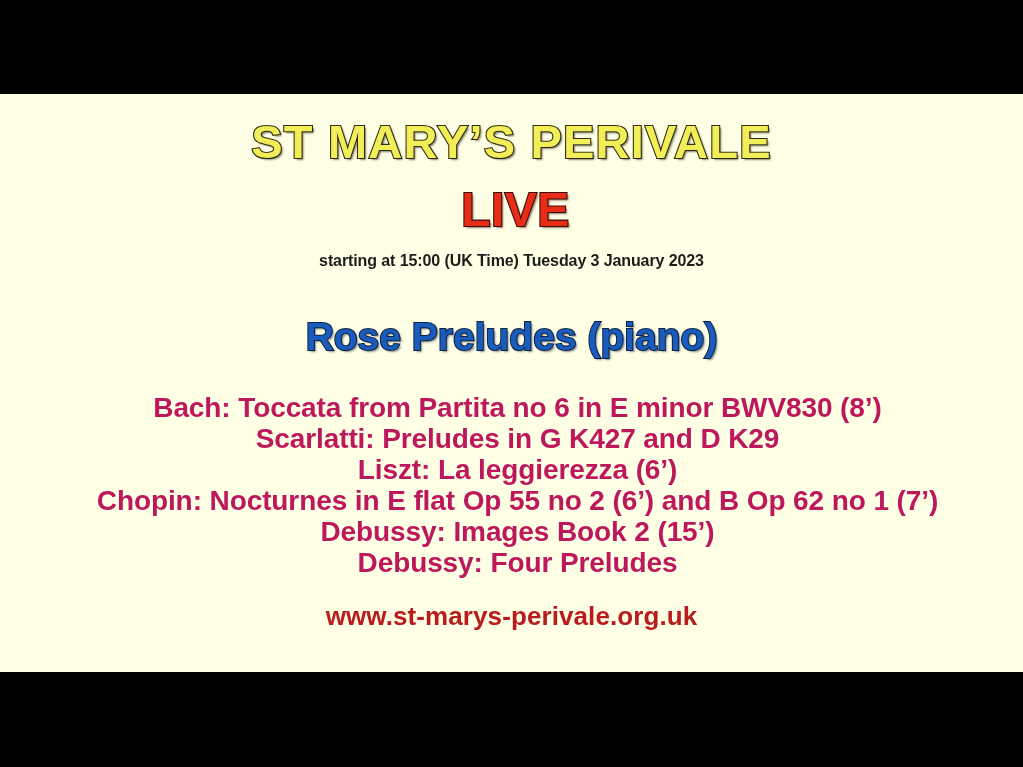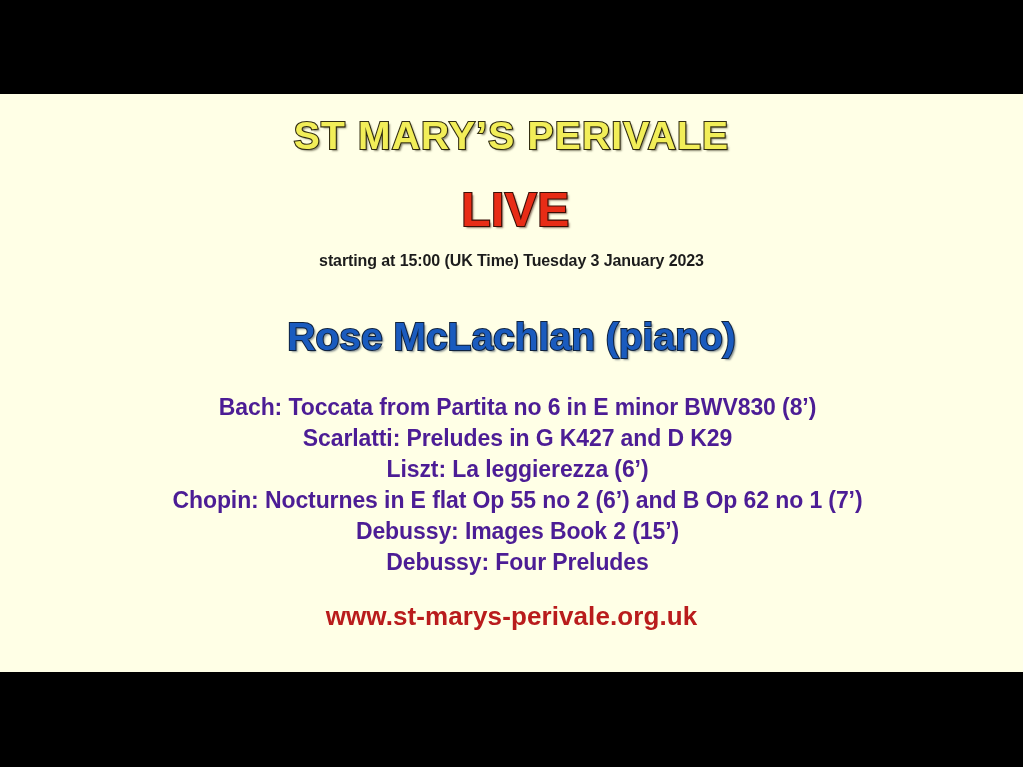--- a/index.html
+++ b/index.html
@@ -43,21 +43,21 @@
     overflow: hidden;
   }
 
   .line { text-align: center; white-space: nowrap; }
 
   
   #venue-title {
     position: absolute;
     left: 0; right: 0;
     top: 20px;
-    font-size: 39px;
+    font-size: 47px;
     font-weight: bold;
     letter-spacing: 1.2px;
     color: #F2EE58;
     -webkit-text-stroke: 2.2px #332E12;
     paint-order: stroke fill;
     text-shadow: 2px 2px 2px rgba(40,36,14,0.55);
   }
 
   
   #live-label {
@@ -97,23 +97,23 @@
     text-shadow: 2px 2px 2px rgba(16,35,63,0.5);
   }
 
   
   #programme {
     position: absolute;
     left: 0; right: 0;
     top: 298px;
   }
   #programme .prog-line {
-    font-size: 23px;
+    font-size: 28px;
     font-weight: bold;
-    color: #4c1d95;
+    color: #be185d;
     line-height: 31px;
     letter-spacing: -0.1px;
     margin-left: 12px;
   }
 
   
   #website {
     position: absolute;
     left: 0; right: 0;
     top: 507px;
@@ -131,21 +131,21 @@
   <div class="letterbox" id="letterbox-top"></div>
 
   <div id="slide">
 
     <div class="line" id="venue-title">ST MARY’S PERIVALE</div>
 
     <div class="line" id="live-label">LIVE</div>
 
     <div class="line" id="start-time">starting at 15:00 (UK Time) Tuesday 3 January 2023</div>
 
-    <div class="line" id="performer">Rose McLachlan (piano)</div>
+    <div class="line" id="performer">Rose Preludes (piano)</div>
 
     <div id="programme">
       <div class="line prog-line">Bach: Toccata from Partita no 6 in E minor BWV830 (8’)</div>
       <div class="line prog-line">Scarlatti: Preludes in G K427 and D K29</div>
       <div class="line prog-line">Liszt: La leggierezza (6’)</div>
       <div class="line prog-line">Chopin: Nocturnes in E flat Op 55 no 2 (6’) and B Op 62 no 1 (7’)</div>
       <div class="line prog-line">Debussy: Images Book 2 (15’)</div>
       <div class="line prog-line">Debussy: Four Preludes</div>
     </div>
 

